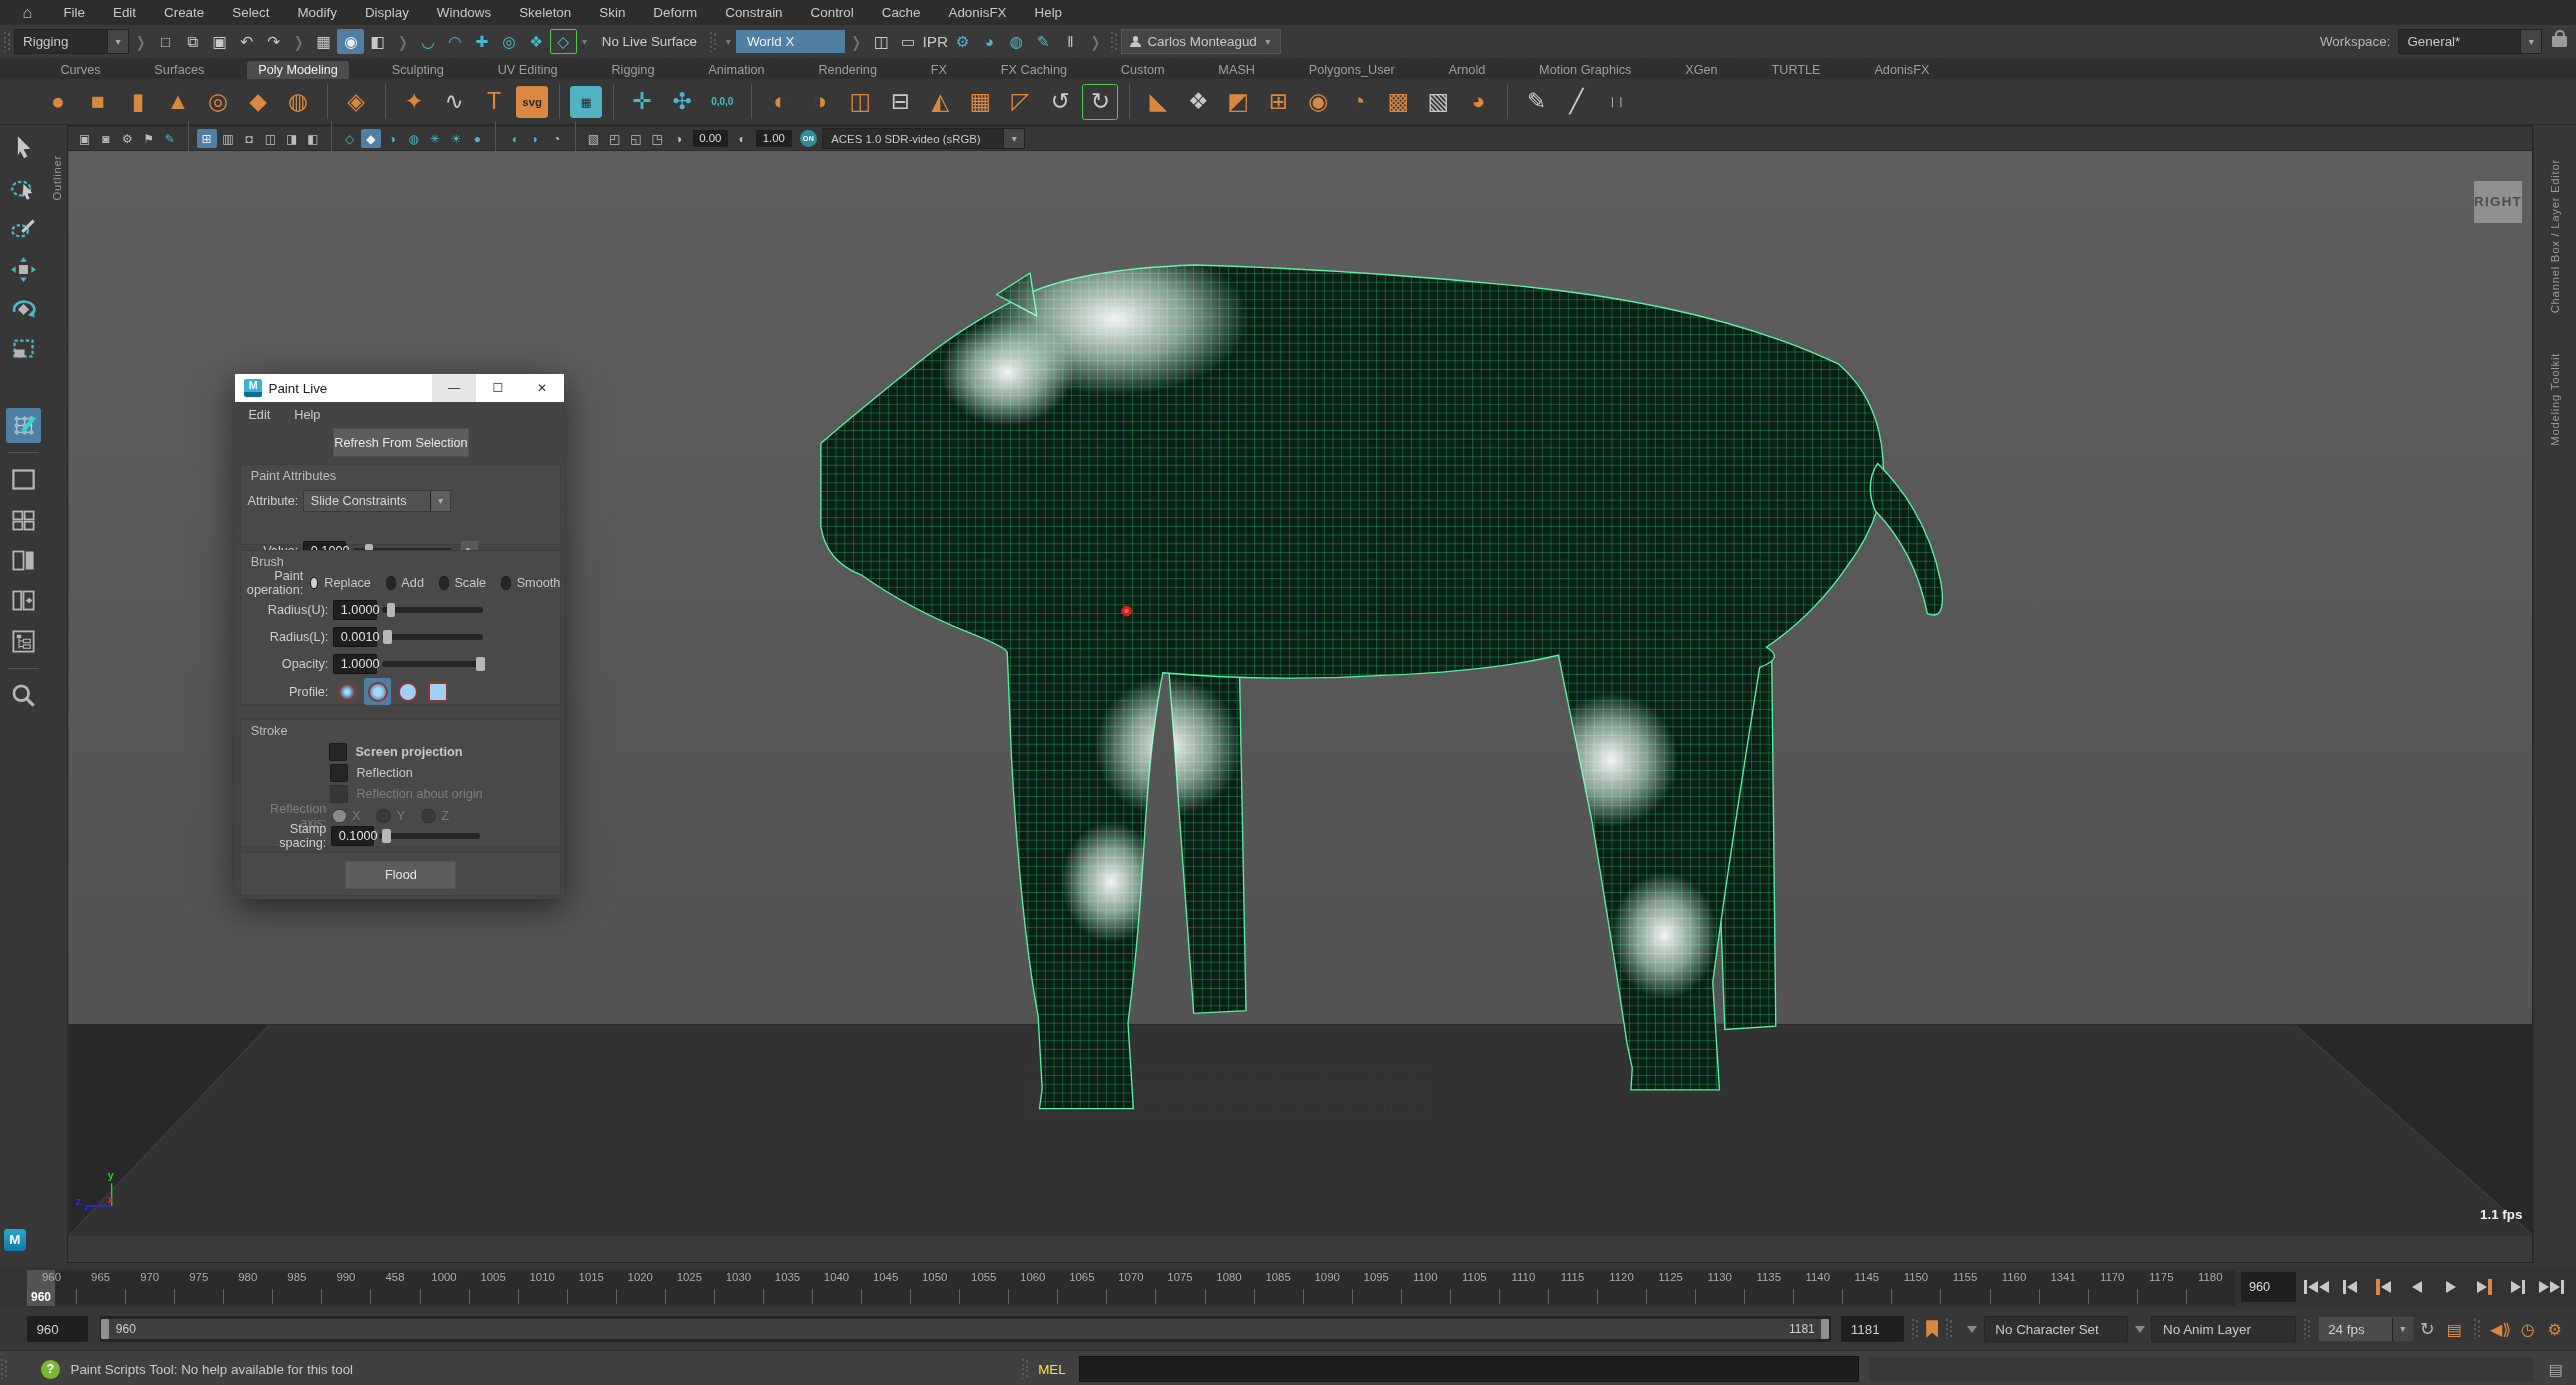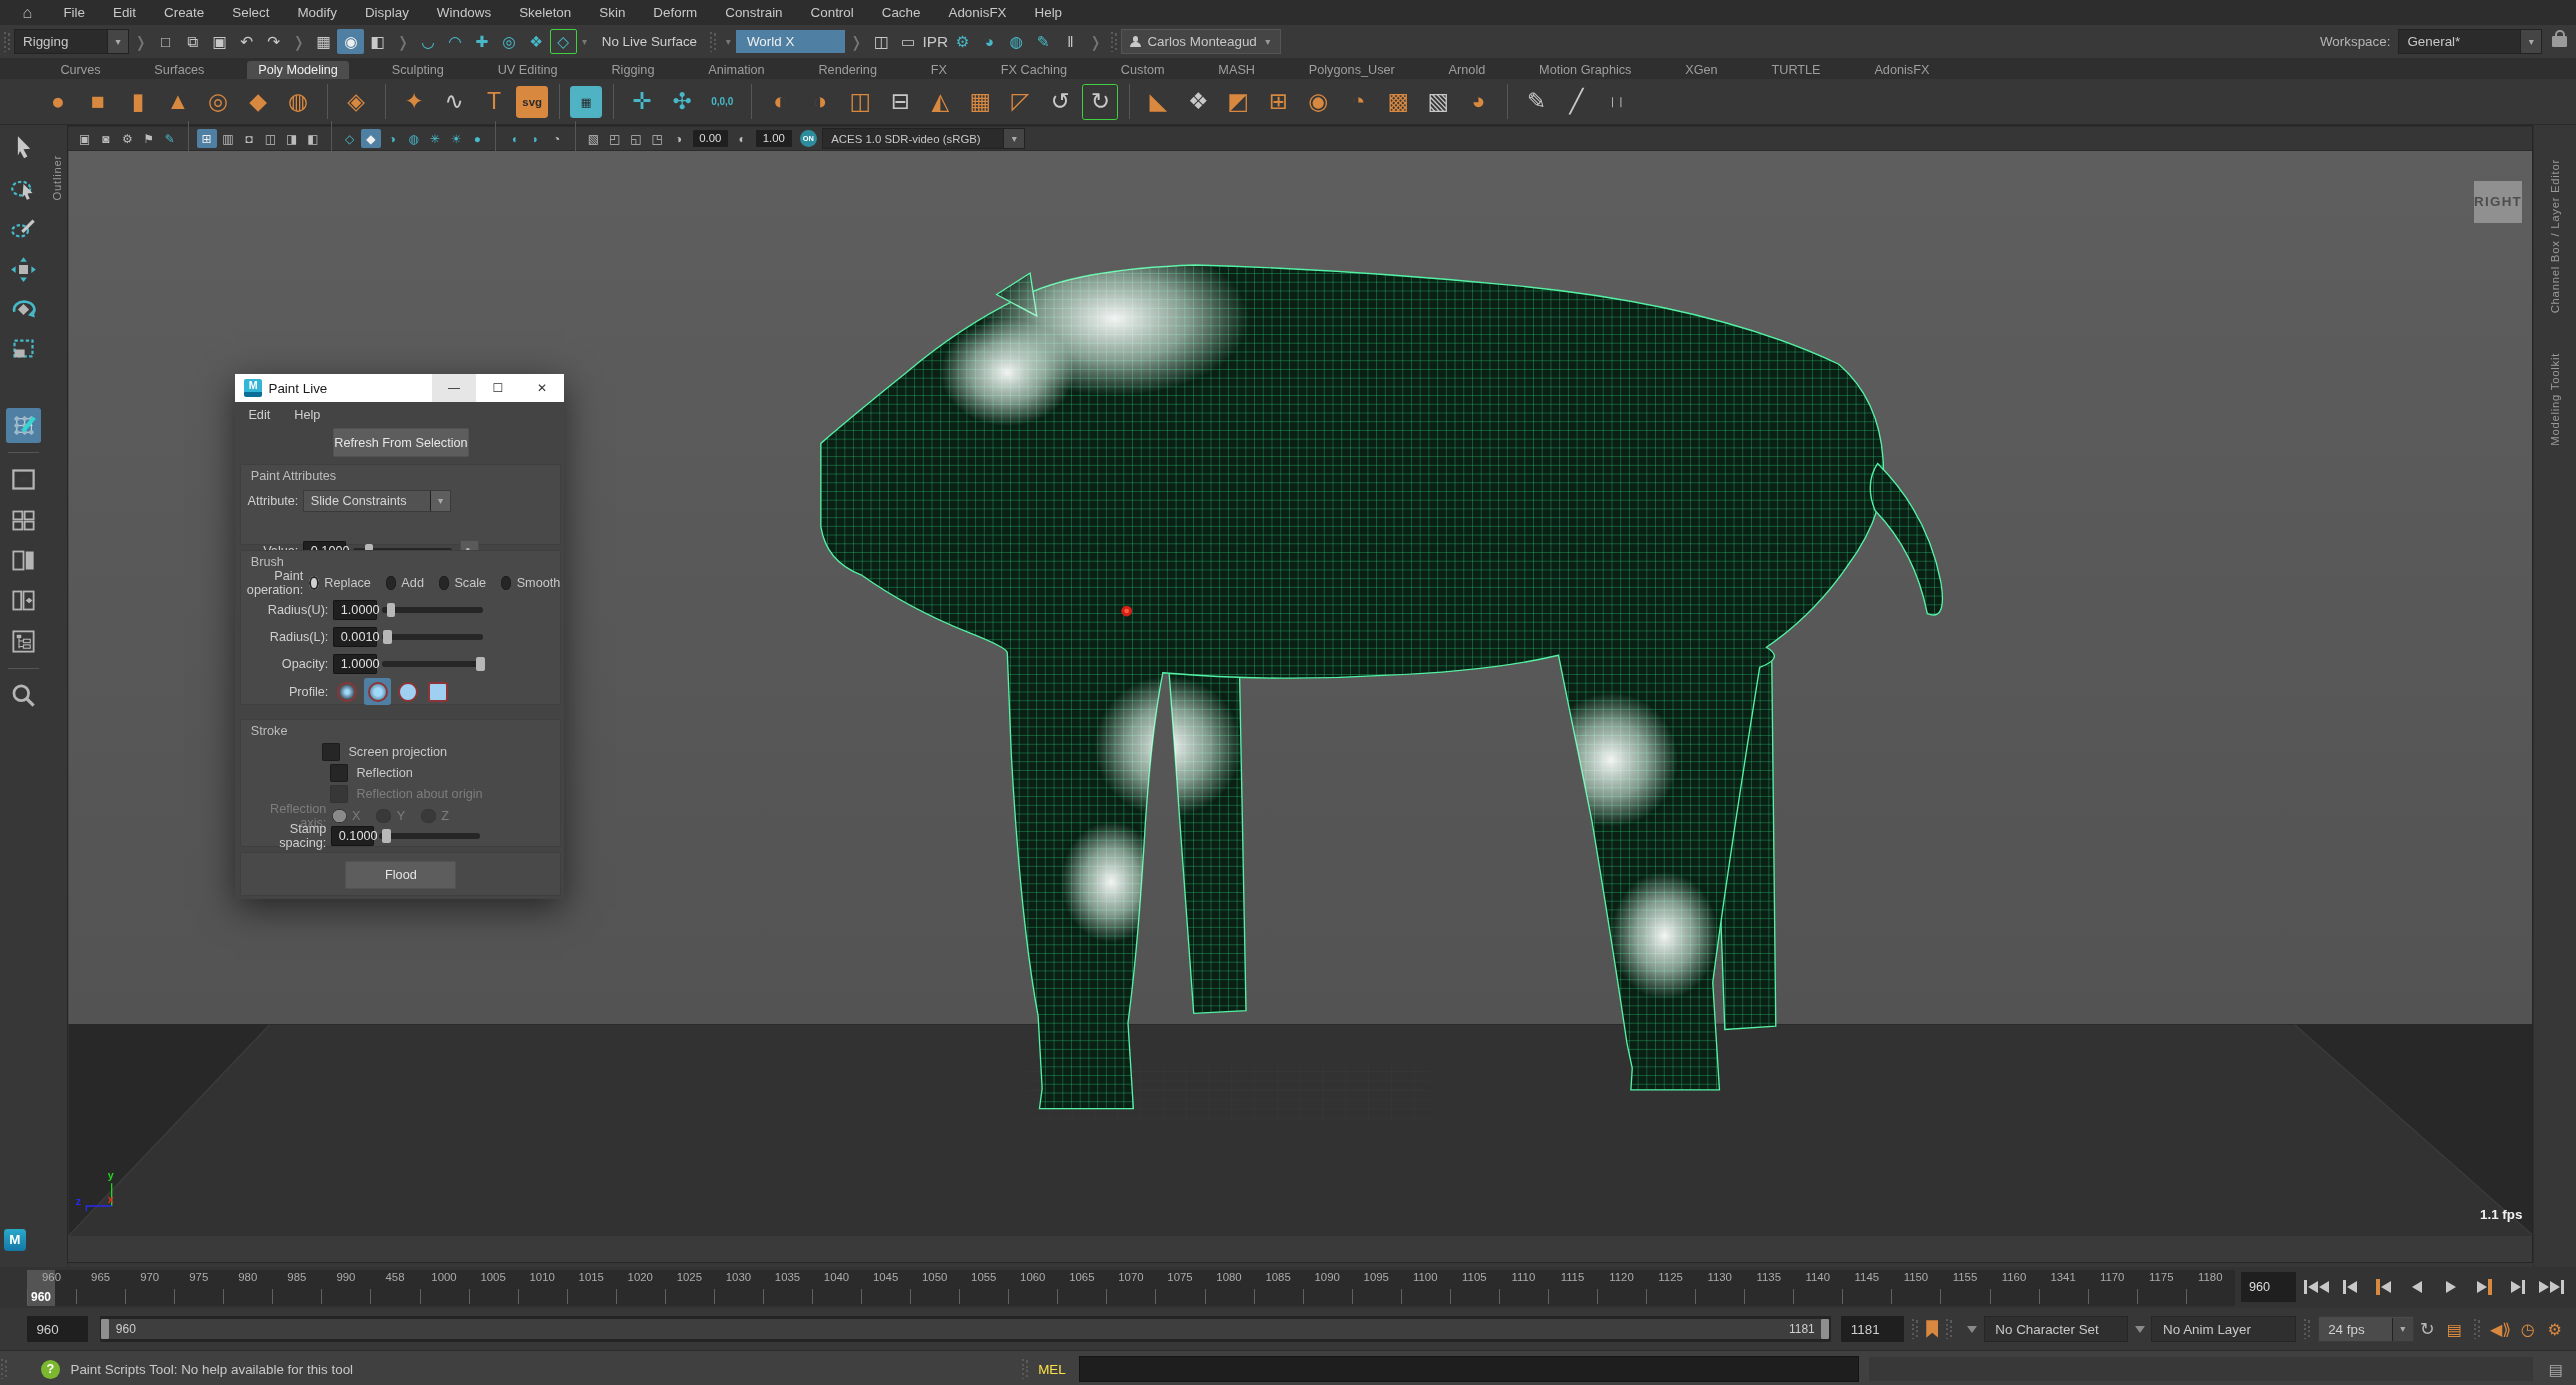--- a/index.html
+++ b/index.html
@@ -652,21 +652,21 @@
             <div class="pshape solid"></div>
           </div>
         <div class="profile-btn">
             <div class="pshape square"></div>
           </div>
       </div>
     </div>
 
     <div class="frame" style="top:345px;height:126px;">
       <span class="cap">Stroke</span>
-      <div class="row" style="left:81px;top:21.5px;">
+      <div class="row" style="left:88px;top:21.5px;font-weight:bold;">
         <span class="chk"></span>
         <span>Screen projection</span>
       </div>
       <div class="row" style="left:89px;top:43px;">
         <span class="chk"></span>
         <span>Reflection</span>
       </div>
       <div class="row" style="left:89px;top:64px;">
         <span class="chk" style="opacity:.5"></span>
         <span class="dim">Reflection about origin</span>

